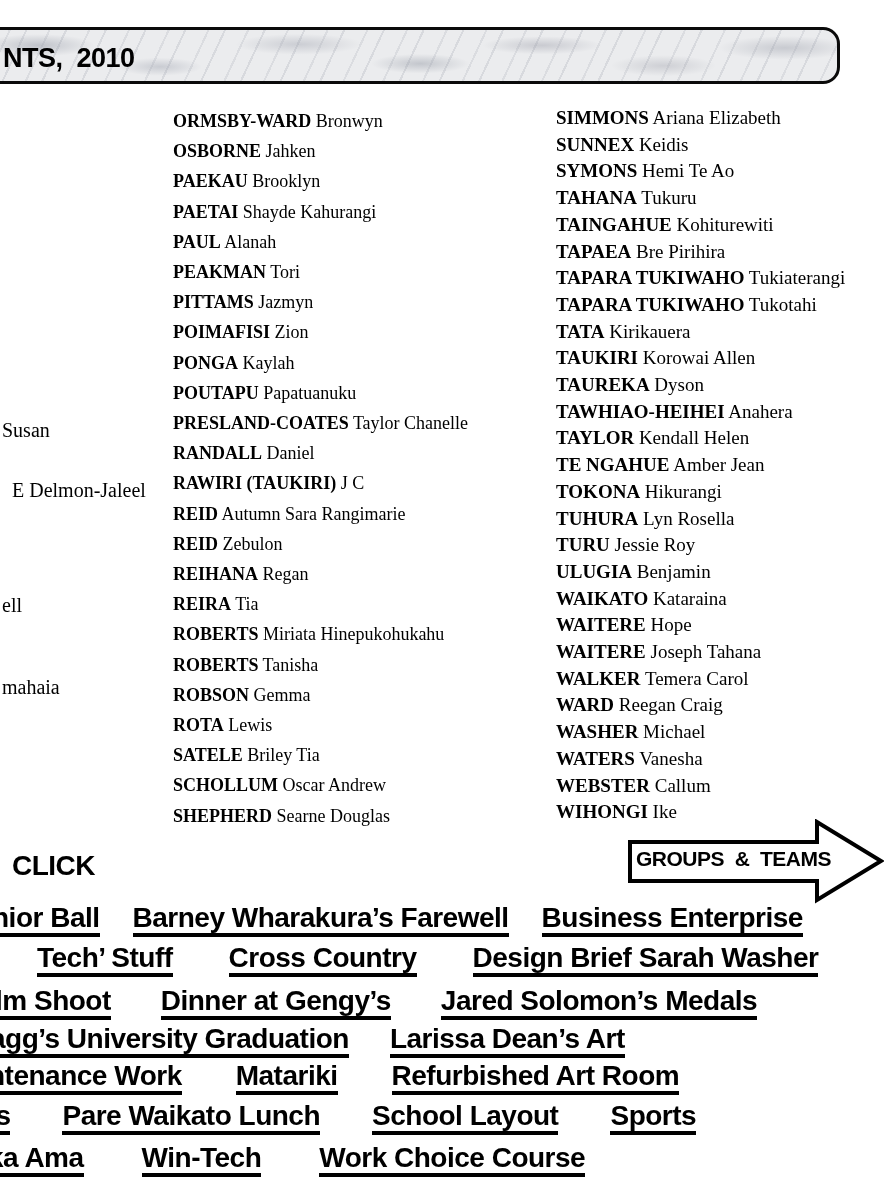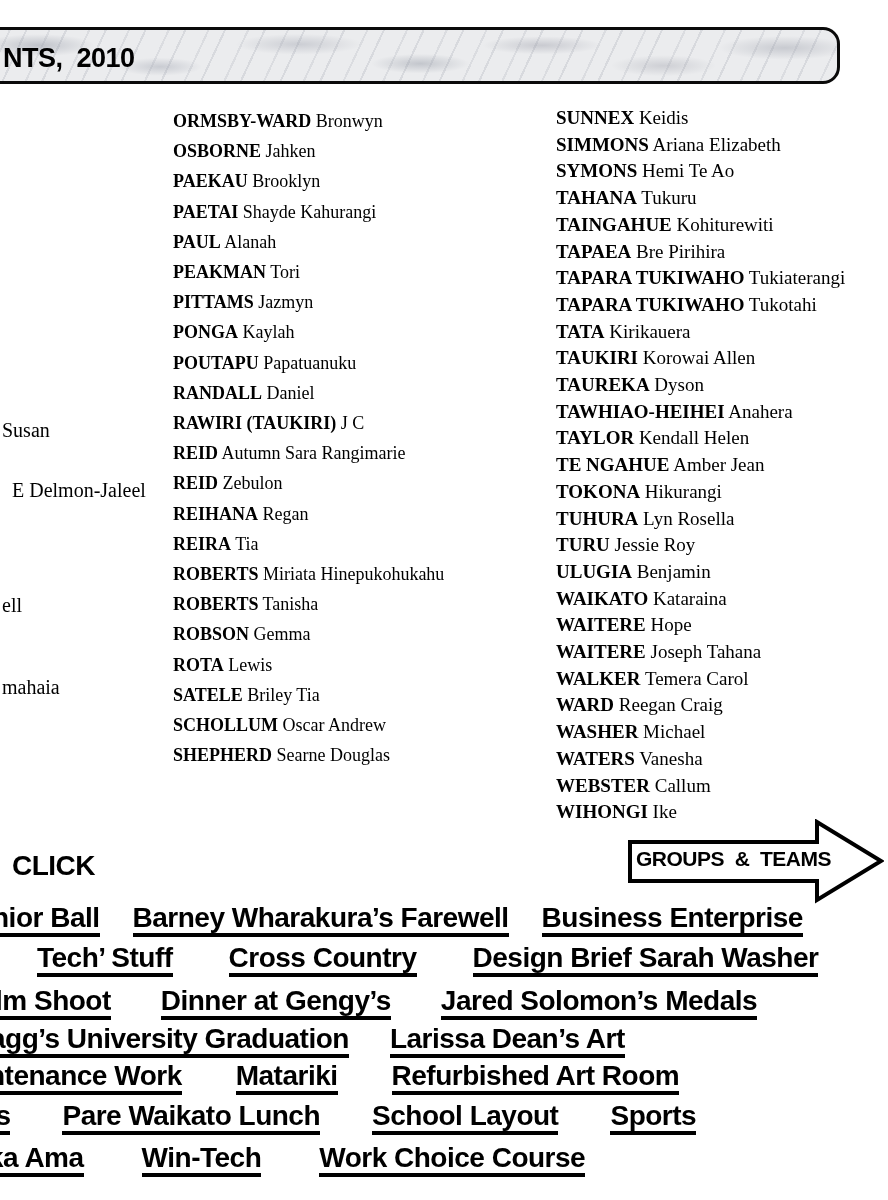--- a/index.html
+++ b/index.html
@@ -68,39 +68,41 @@
   <div class="frag" id="frag-3">mahaia</div>
 
   <div class="names" id="col-middle">
       <div class="row"><b>ORMSBY-WARD</b> Bronwyn</div>
       <div class="row"><b>OSBORNE</b> Jahken</div>
       <div class="row"><b>PAEKAU</b> Brooklyn</div>
       <div class="row"><b>PAETAI</b> Shayde Kahurangi</div>
       <div class="row"><b>PAUL</b> Alanah</div>
       <div class="row"><b>PEAKMAN</b> Tori</div>
       <div class="row"><b>PITTAMS</b> Jazmyn</div>
+      <div class="row"><b>POIMAFISI</b> Zion</div>
       <div class="row"><b>PONGA</b> Kaylah</div>
       <div class="row"><b>POUTAPU</b> Papatuanuku</div>
+      <div class="row"><b>PRESLAND-COATES</b> Taylor Chanelle</div>
       <div class="row"><b>RANDALL</b> Daniel</div>
       <div class="row"><b>RAWIRI (TAUKIRI)</b> J C</div>
       <div class="row"><b>REID</b> Autumn Sara Rangimarie</div>
       <div class="row"><b>REID</b> Zebulon</div>
       <div class="row"><b>REIHANA</b> Regan</div>
       <div class="row"><b>REIRA</b> Tia</div>
       <div class="row"><b>ROBERTS</b> Miriata Hinepukohukahu</div>
       <div class="row"><b>ROBERTS</b> Tanisha</div>
       <div class="row"><b>ROBSON</b> Gemma</div>
       <div class="row"><b>ROTA</b> Lewis</div>
       <div class="row"><b>SATELE</b> Briley Tia</div>
       <div class="row"><b>SCHOLLUM</b> Oscar Andrew</div>
       <div class="row"><b>SHEPHERD</b> Searne Douglas</div>
     </div>
   <div class="names" id="col-right">
+      <div class="row"><b>SIMMONS</b> Ariana Elizabeth</div>
       <div class="row"><b>SUNNEX</b> Keidis</div>
-      <div class="row"><b>SIMMONS</b> Ariana Elizabeth</div>
       <div class="row"><b>SYMONS</b> Hemi Te Ao</div>
       <div class="row"><b>TAHANA</b> Tukuru</div>
       <div class="row"><b>TAINGAHUE</b> Kohiturewiti</div>
       <div class="row"><b>TAPAEA</b> Bre Pirihira</div>
       <div class="row"><b>TAPARA TUKIWAHO</b> Tukiaterangi</div>
       <div class="row"><b>TAPARA TUKIWAHO</b> Tukotahi</div>
       <div class="row"><b>TATA</b> Kirikauera</div>
       <div class="row"><b>TAUKIRI</b> Korowai Allen</div>
       <div class="row"><b>TAUREKA</b> Dyson</div>
       <div class="row"><b>TAWHIAO-HEIHEI</b> Anahera</div>

